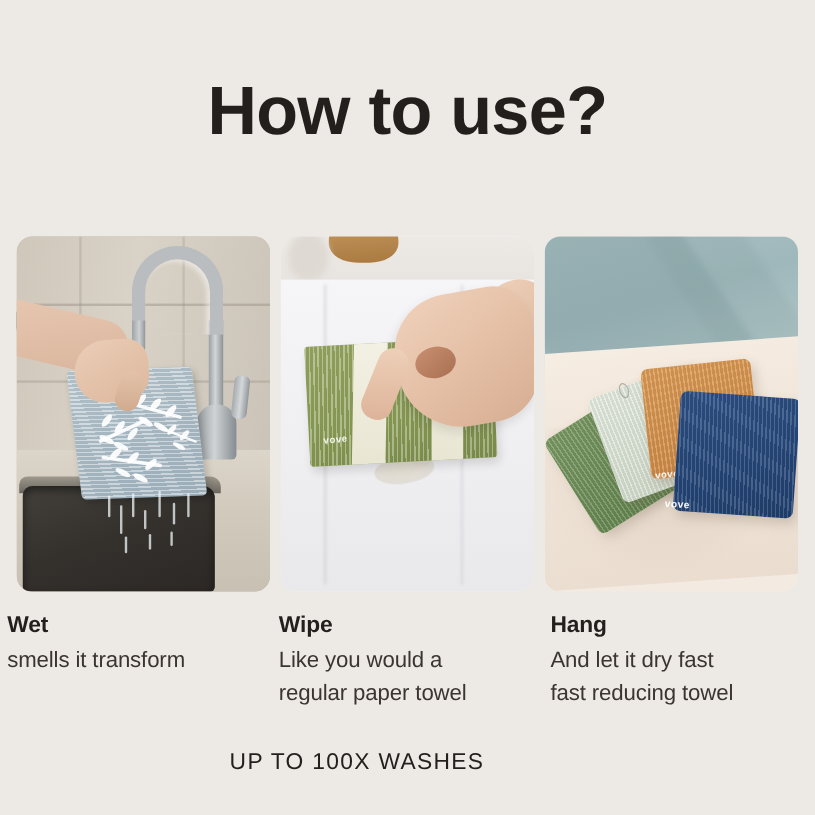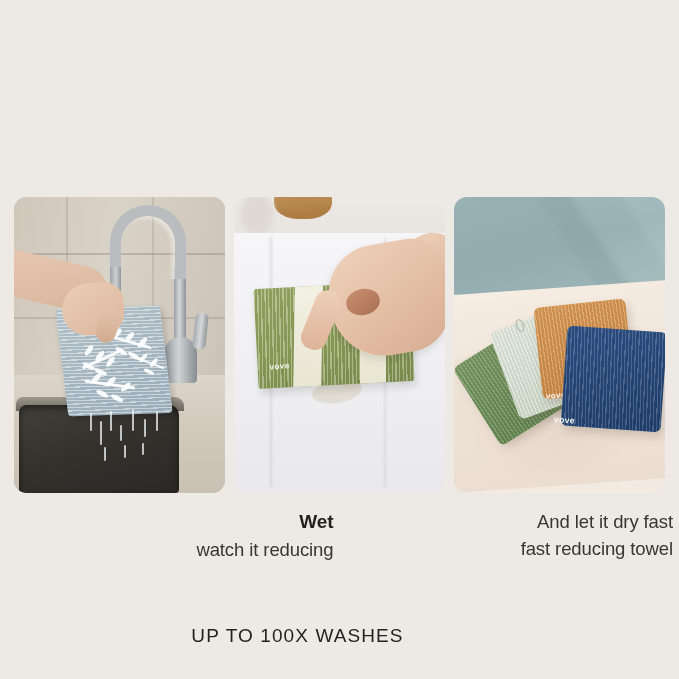--- a/index.html
+++ b/index.html
@@ -433,21 +433,21 @@
   
   .captions {
     position: absolute;
     left: 0;
     top: 508px;
     width: 679px;
     display: flex;
   }
   .caption {
     flex: 1 1 0;
-    text-align: right;
+    text-align: left;
     padding: 0 6px;
   }
   .cap-head {
     font-size: 19px;
     font-weight: 700;
     color: #231F1C;
     line-height: 1.45;
     letter-spacing: -0.1px;
   }
   .cap-body {
@@ -471,20 +471,21 @@
     letter-spacing: 1.1px;
     color: #231F1C;
     padding-left: 15px;
   }
 </style>
 </head>
 <body>
 
 <div class="page">
 
+  <div class="title">How to use?</div>
 
   <div class="panels">
 
     <div class="panel p1">
       <div class="p1-walltile"></div>
       <div class="p1-tilelineA"></div>
       <div class="p1-tilelineB"></div>
       <div class="p1-tilelineV1"></div>
       <div class="p1-tilelineV2"></div>
 
@@ -597,25 +598,31 @@
       </div>
       <div class="p3-logo-n">vove</div>
     </div>
 
   </div>
 
   <div class="captions">
 
     <div class="caption">
       <div class="cap-head">Wet</div>
-      <div class="cap-body">watch it reducing</div>
+      <div class="cap-body">smells it transform</div>
     </div>
 
-
     <div class="caption">
+      <div class="cap-head">Wipe</div>
+      <div class="cap-body">Like you would a</div>
+      <div class="cap-body">regular paper towel</div>
+    </div>
+
+    <div class="caption">
+      <div class="cap-head">Hang</div>
       <div class="cap-body">And let it dry fast</div>
       <div class="cap-body">fast reducing towel</div>
     </div>
 
   </div>
 
   <div class="footer">UP TO 100X WASHES</div>
 
 </div>
 

